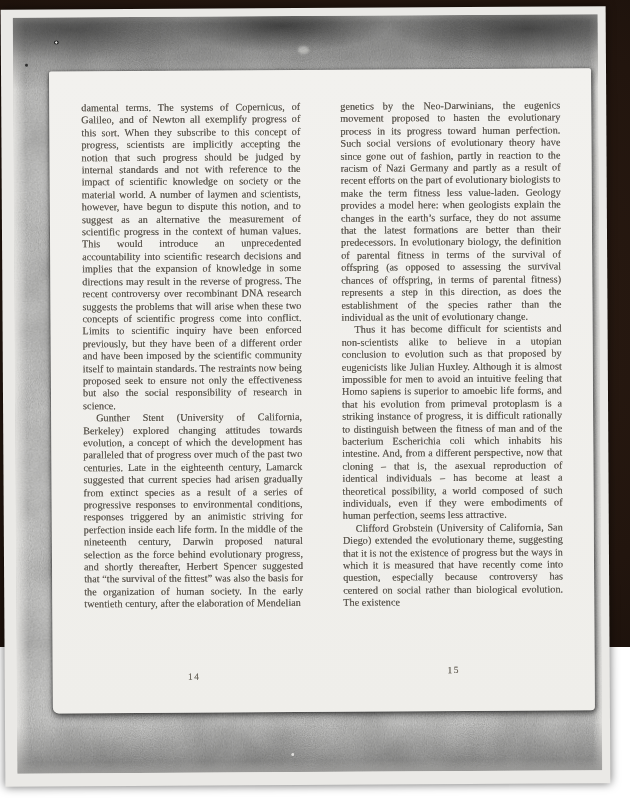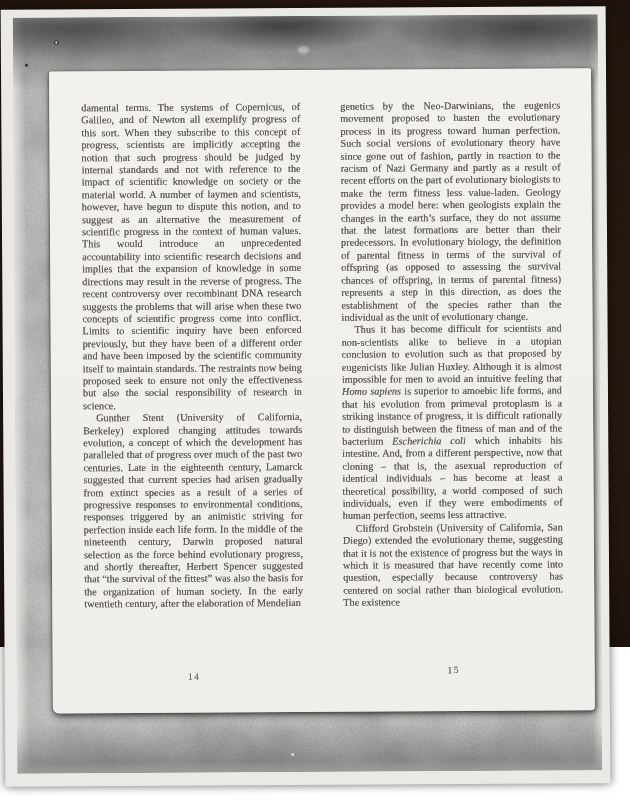--- a/index.html
+++ b/index.html
@@ -59,21 +59,21 @@
     line-height: 12.4px;
     letter-spacing: 0.04px;
     color: var(--ink, #5d5850);
     text-shadow: 0 0 0.6px rgba(93,88,80,0.85);
     hyphens: auto; -webkit-hyphens: auto;
   }
   .col-left  { left: 32px;  width: 219px; }
   .col-right { left: 291px; width: 220px; }
   .para { margin: 0; }
   .para.indent { text-indent: 13px; }
-  .ital { font-style: italic; }
+  .ital { }
   .pagenum {
     position: absolute;
     text-align: center;
     font-size: 9.5px;
     letter-spacing: 1.5px;
     color: #6b665d;
     text-shadow: 0 0 0.5px rgba(107,102,93,0.8);
   }
   .pagenum-left  { left: 32px;  width: 219px; top: 601px; }
   .pagenum-right { left: 291px; width: 220px; top: 596px; }

